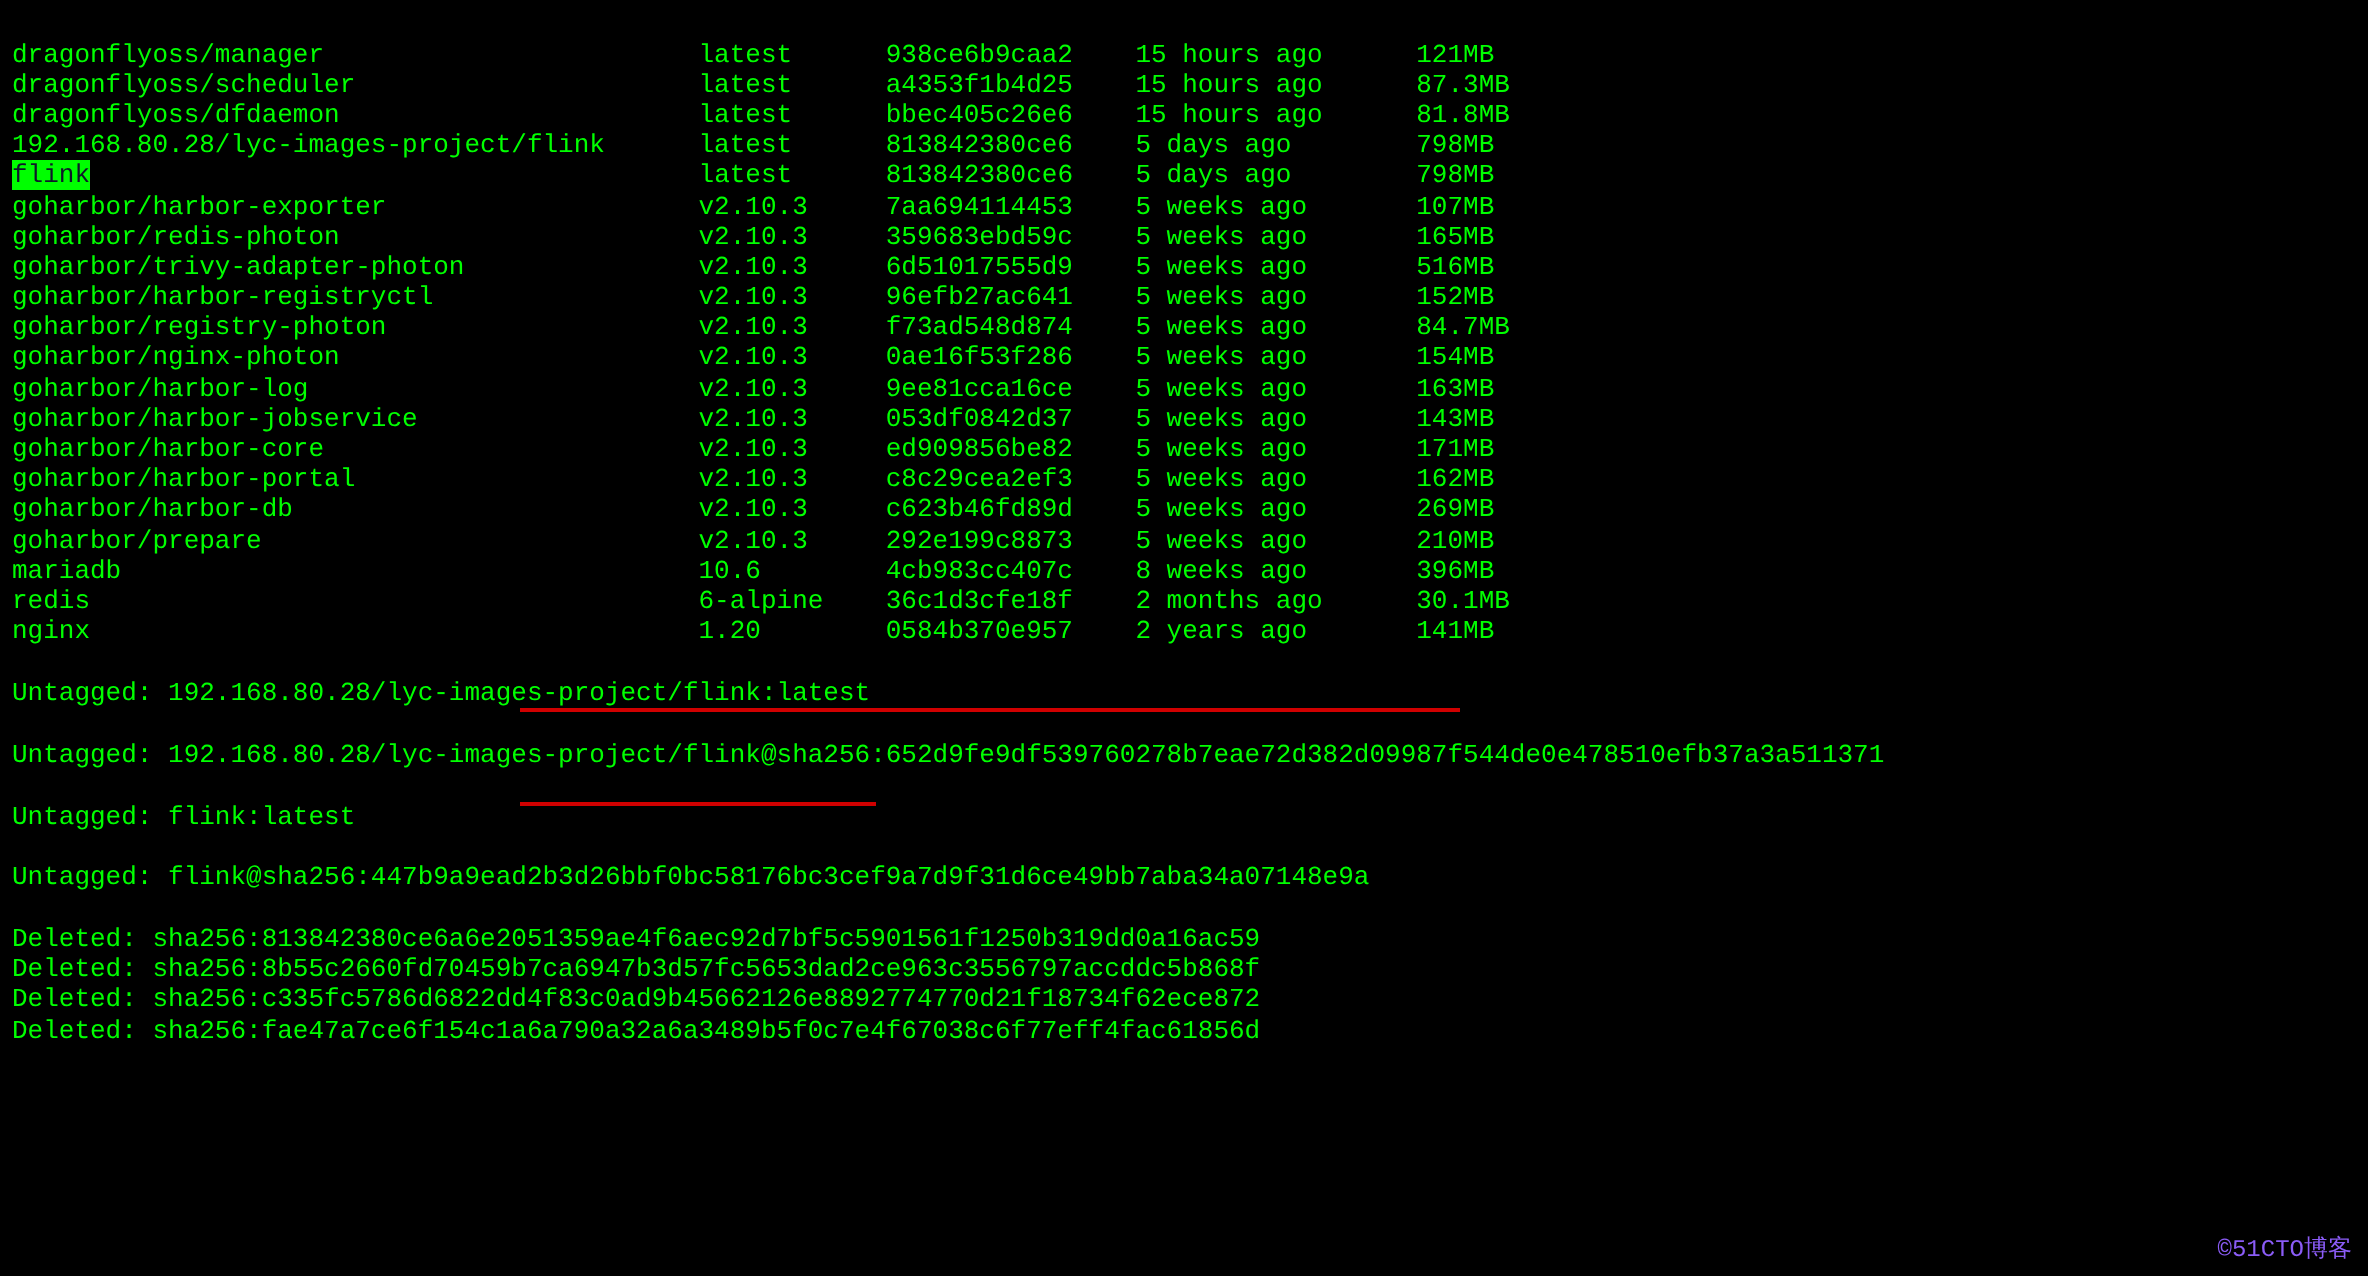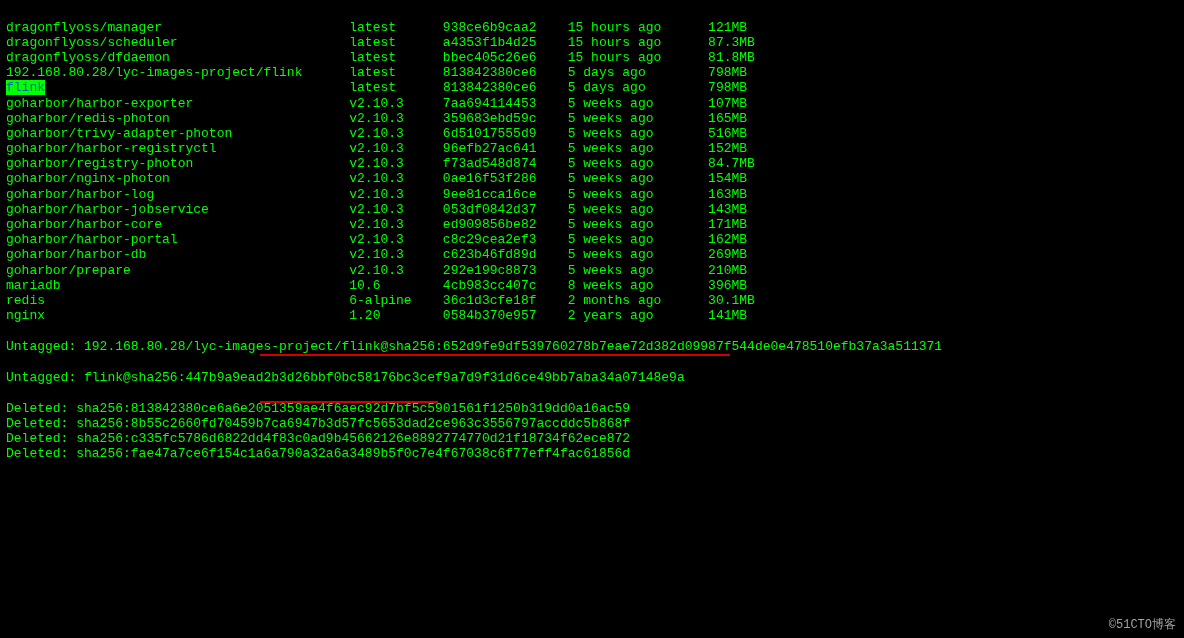--- a/index.html
+++ b/index.html
@@ -1,27 +1,29 @@
 <!DOCTYPE html>
 <html><head>
 <meta charset="utf-8">
 <style>
   html,body{margin:0;padding:0;background:#000;color:#00ff00;font-family:Consolas,'Courier New',monospace;font-size:13px;line-height:1.2;width:1184px;height:638px;overflow:hidden}
   .term{padding:4px 6px;white-space:pre}
   .row{height:15.2px}
-  .hl{background:#00ff00;color:#0369a1}
-  .watermark{position:absolute;right:8px;bottom:6px;color:#a3a3a3;font-size:12px}
+  .hl{background:#00ff00;color:#0f172a}
+  .watermark{position:absolute;right:8px;bottom:6px;color:#8b5cf6;font-size:12px}
   .underline{position:absolute;height:2px;background:#d00000}
 </style>
 </head>
 <body>
 
 <div class="term">
 <div id="rows"><div class="row">dragonflyoss/manager                        latest      938ce6b9caa2    15 hours ago      121MB</div><div class="row">dragonflyoss/scheduler                      latest      a4353f1b4d25    15 hours ago      87.3MB</div><div class="row">dragonflyoss/dfdaemon                       latest      bbec405c26e6    15 hours ago      81.8MB</div><div class="row">192.168.80.28/lyc-images-project/flink      latest      813842380ce6    5 days ago        798MB</div><div class="row"><span class="hl">flink</span>                                       latest      813842380ce6    5 days ago        798MB</div><div class="row">goharbor/harbor-exporter                    v2.10.3     7aa694114453    5 weeks ago       107MB</div><div class="row">goharbor/redis-photon                       v2.10.3     359683ebd59c    5 weeks ago       165MB</div><div class="row">goharbor/trivy-adapter-photon               v2.10.3     6d51017555d9    5 weeks ago       516MB</div><div class="row">goharbor/harbor-registryctl                 v2.10.3     96efb27ac641    5 weeks ago       152MB</div><div class="row">goharbor/registry-photon                    v2.10.3     f73ad548d874    5 weeks ago       84.7MB</div><div class="row">goharbor/nginx-photon                       v2.10.3     0ae16f53f286    5 weeks ago       154MB</div><div class="row">goharbor/harbor-log                         v2.10.3     9ee81cca16ce    5 weeks ago       163MB</div><div class="row">goharbor/harbor-jobservice                  v2.10.3     053df0842d37    5 weeks ago       143MB</div><div class="row">goharbor/harbor-core                        v2.10.3     ed909856be82    5 weeks ago       171MB</div><div class="row">goharbor/harbor-portal                      v2.10.3     c8c29cea2ef3    5 weeks ago       162MB</div><div class="row">goharbor/harbor-db                          v2.10.3     c623b46fd89d    5 weeks ago       269MB</div><div class="row">goharbor/prepare                            v2.10.3     292e199c8873    5 weeks ago       210MB</div><div class="row">mariadb                                     10.6        4cb983cc407c    8 weeks ago       396MB</div><div class="row">redis                                       6-alpine    36c1d3cfe18f    2 months ago      30.1MB</div><div class="row">nginx                                       1.20        0584b370e957    2 years ago       141MB</div></div>
+<div class="row">Untagged: 192.168.80.28/lyc-images-project/flink:latest</div>
 <div class="row">Untagged: 192.168.80.28/lyc-images-project/flink@sha256:652d9fe9df539760278b7eae72d382d09987f544de0e478510efb37a3a511371</div>
+<div class="row">Untagged: flink:latest</div>
 <div class="row">Untagged: flink@sha256:447b9a9ead2b3d26bbf0bc58176bc3cef9a7d9f31d6ce49bb7aba34a07148e9a</div>
 <div id="del"><div class="row">Deleted: sha256:813842380ce6a6e2051359ae4f6aec92d7bf5c5901561f1250b319dd0a16ac59</div><div class="row">Deleted: sha256:8b55c2660fd70459b7ca6947b3d57fc5653dad2ce963c3556797accddc5b868f</div><div class="row">Deleted: sha256:c335fc5786d6822dd4f83c0ad9b45662126e8892774770d21f18734f62ece872</div><div class="row">Deleted: sha256:fae47a7ce6f154c1a6a790a32a6a3489b5f0c7e4f67038c6f77eff4fac61856d</div></div>
 
 </div>
 
 <div class="underline" style="left:260px;top:354px;width:470px"></div>
 <div class="underline" style="left:260px;top:401px;width:178px"></div>
 <div class="watermark">©51CTO博客</div>
 
 </body></html>

